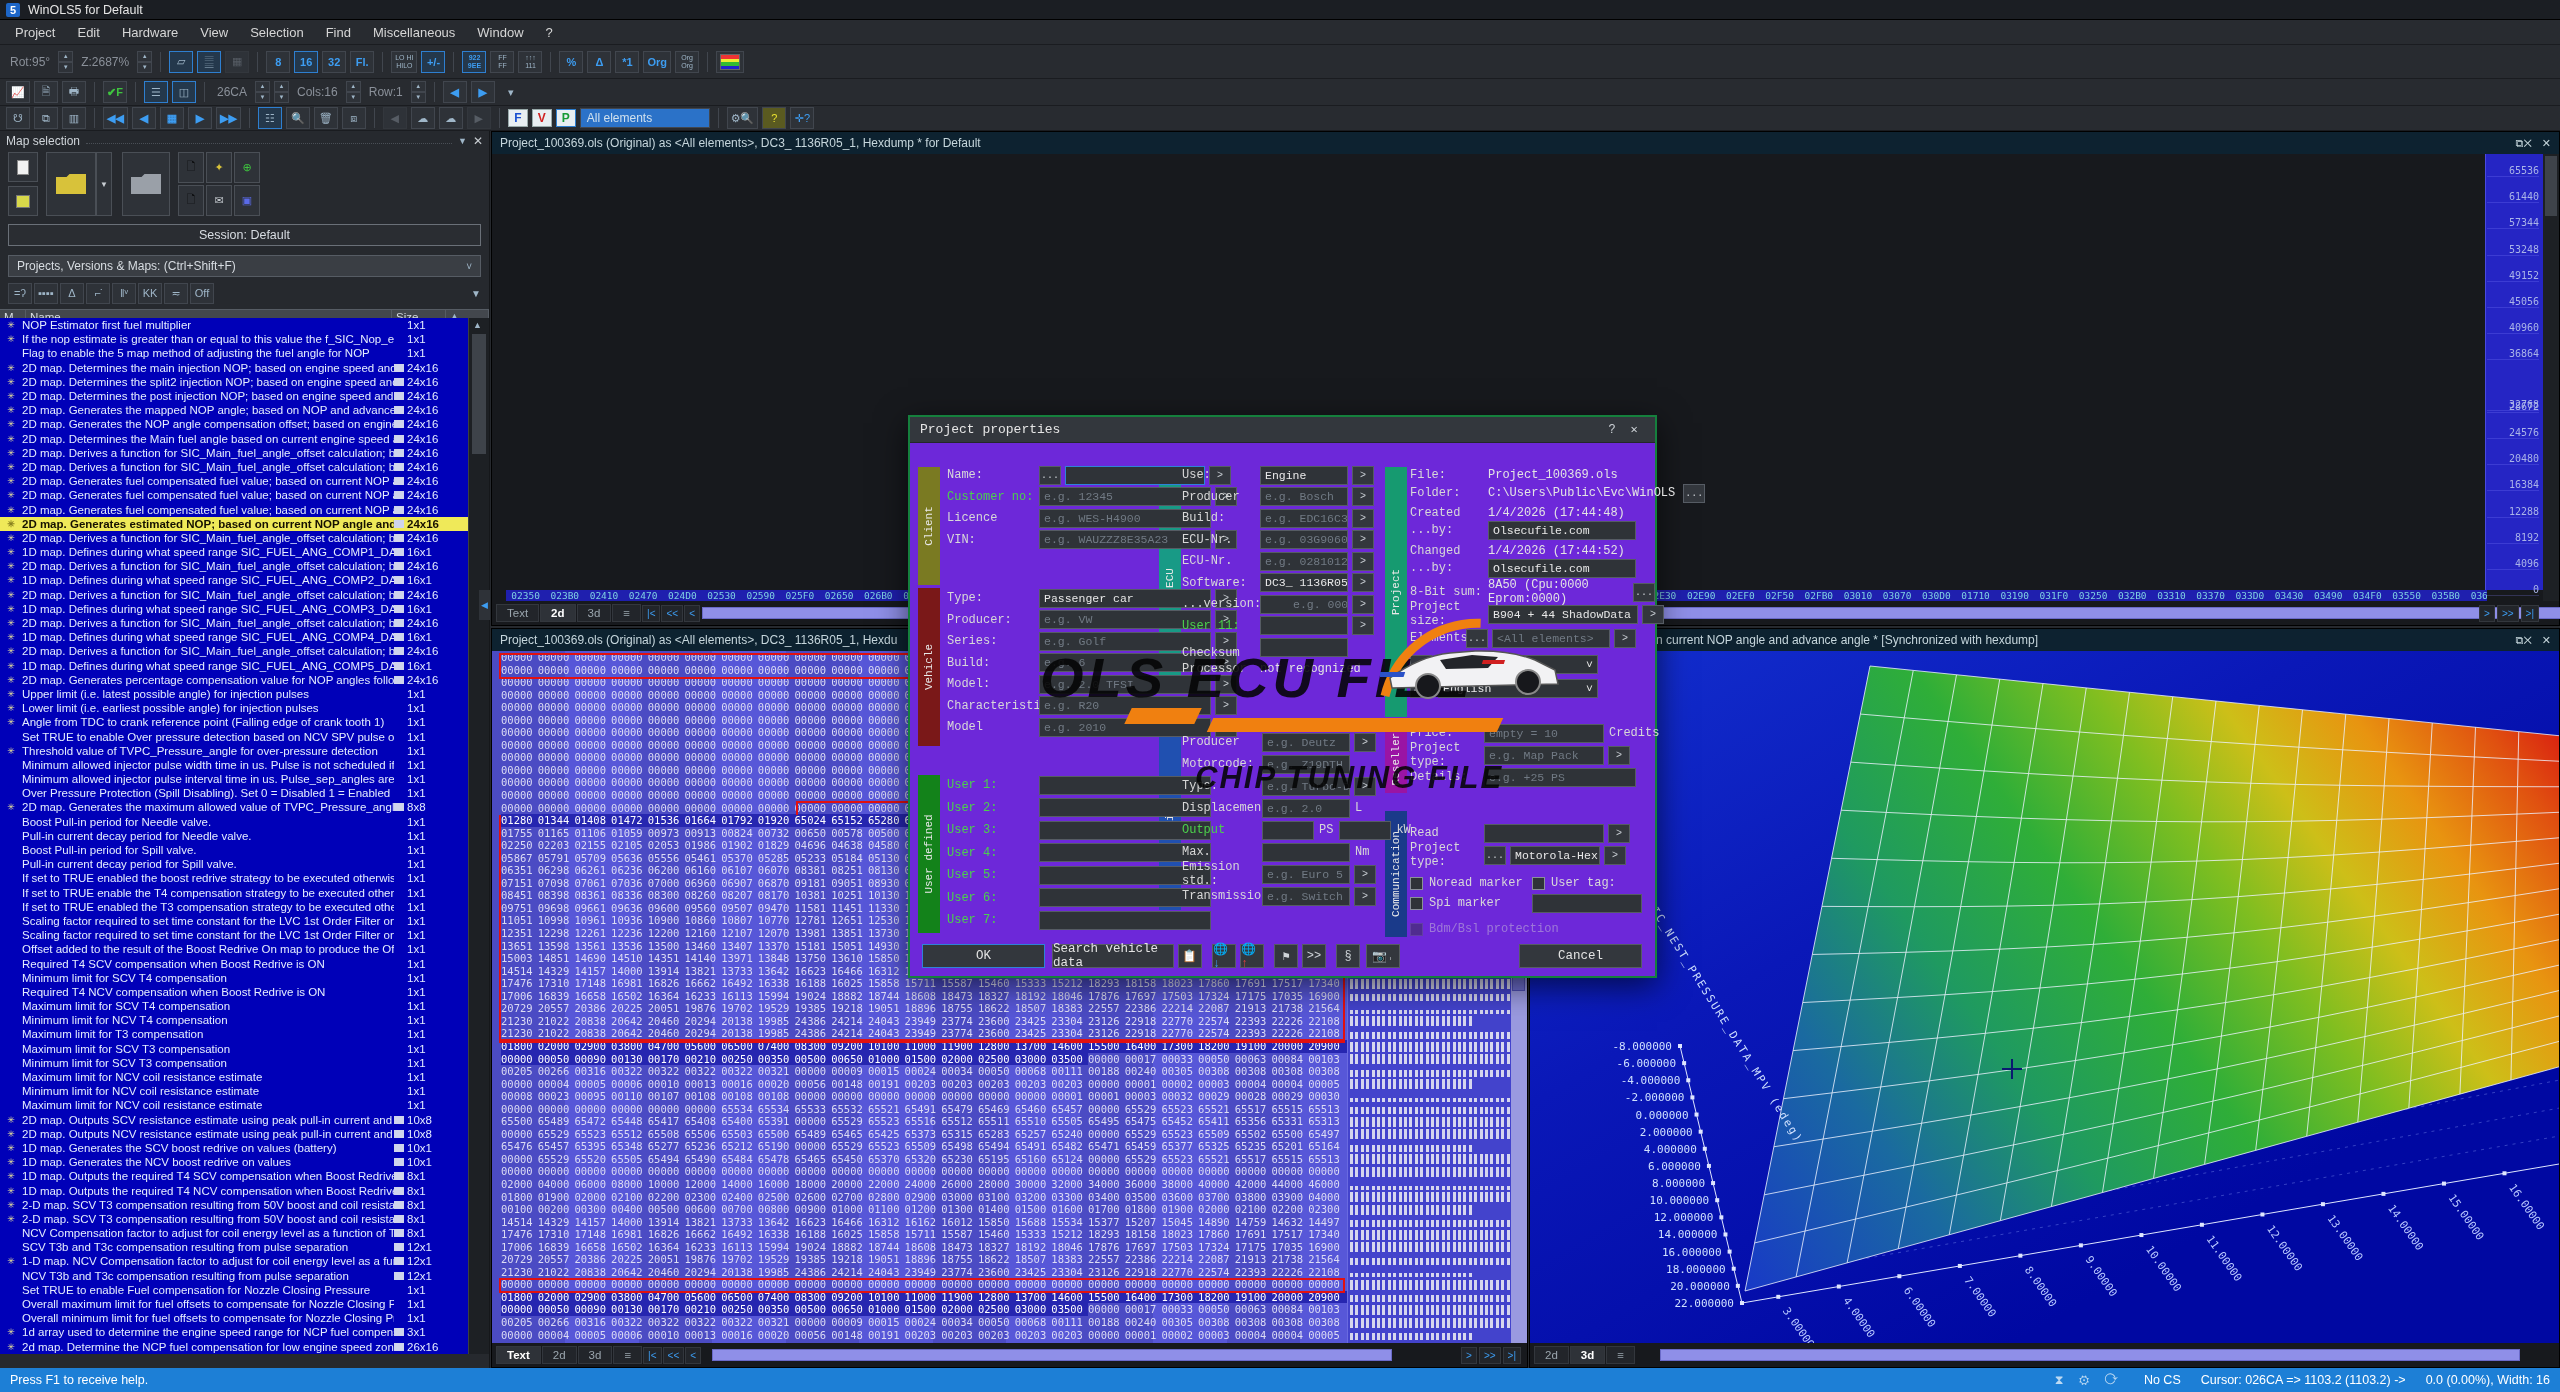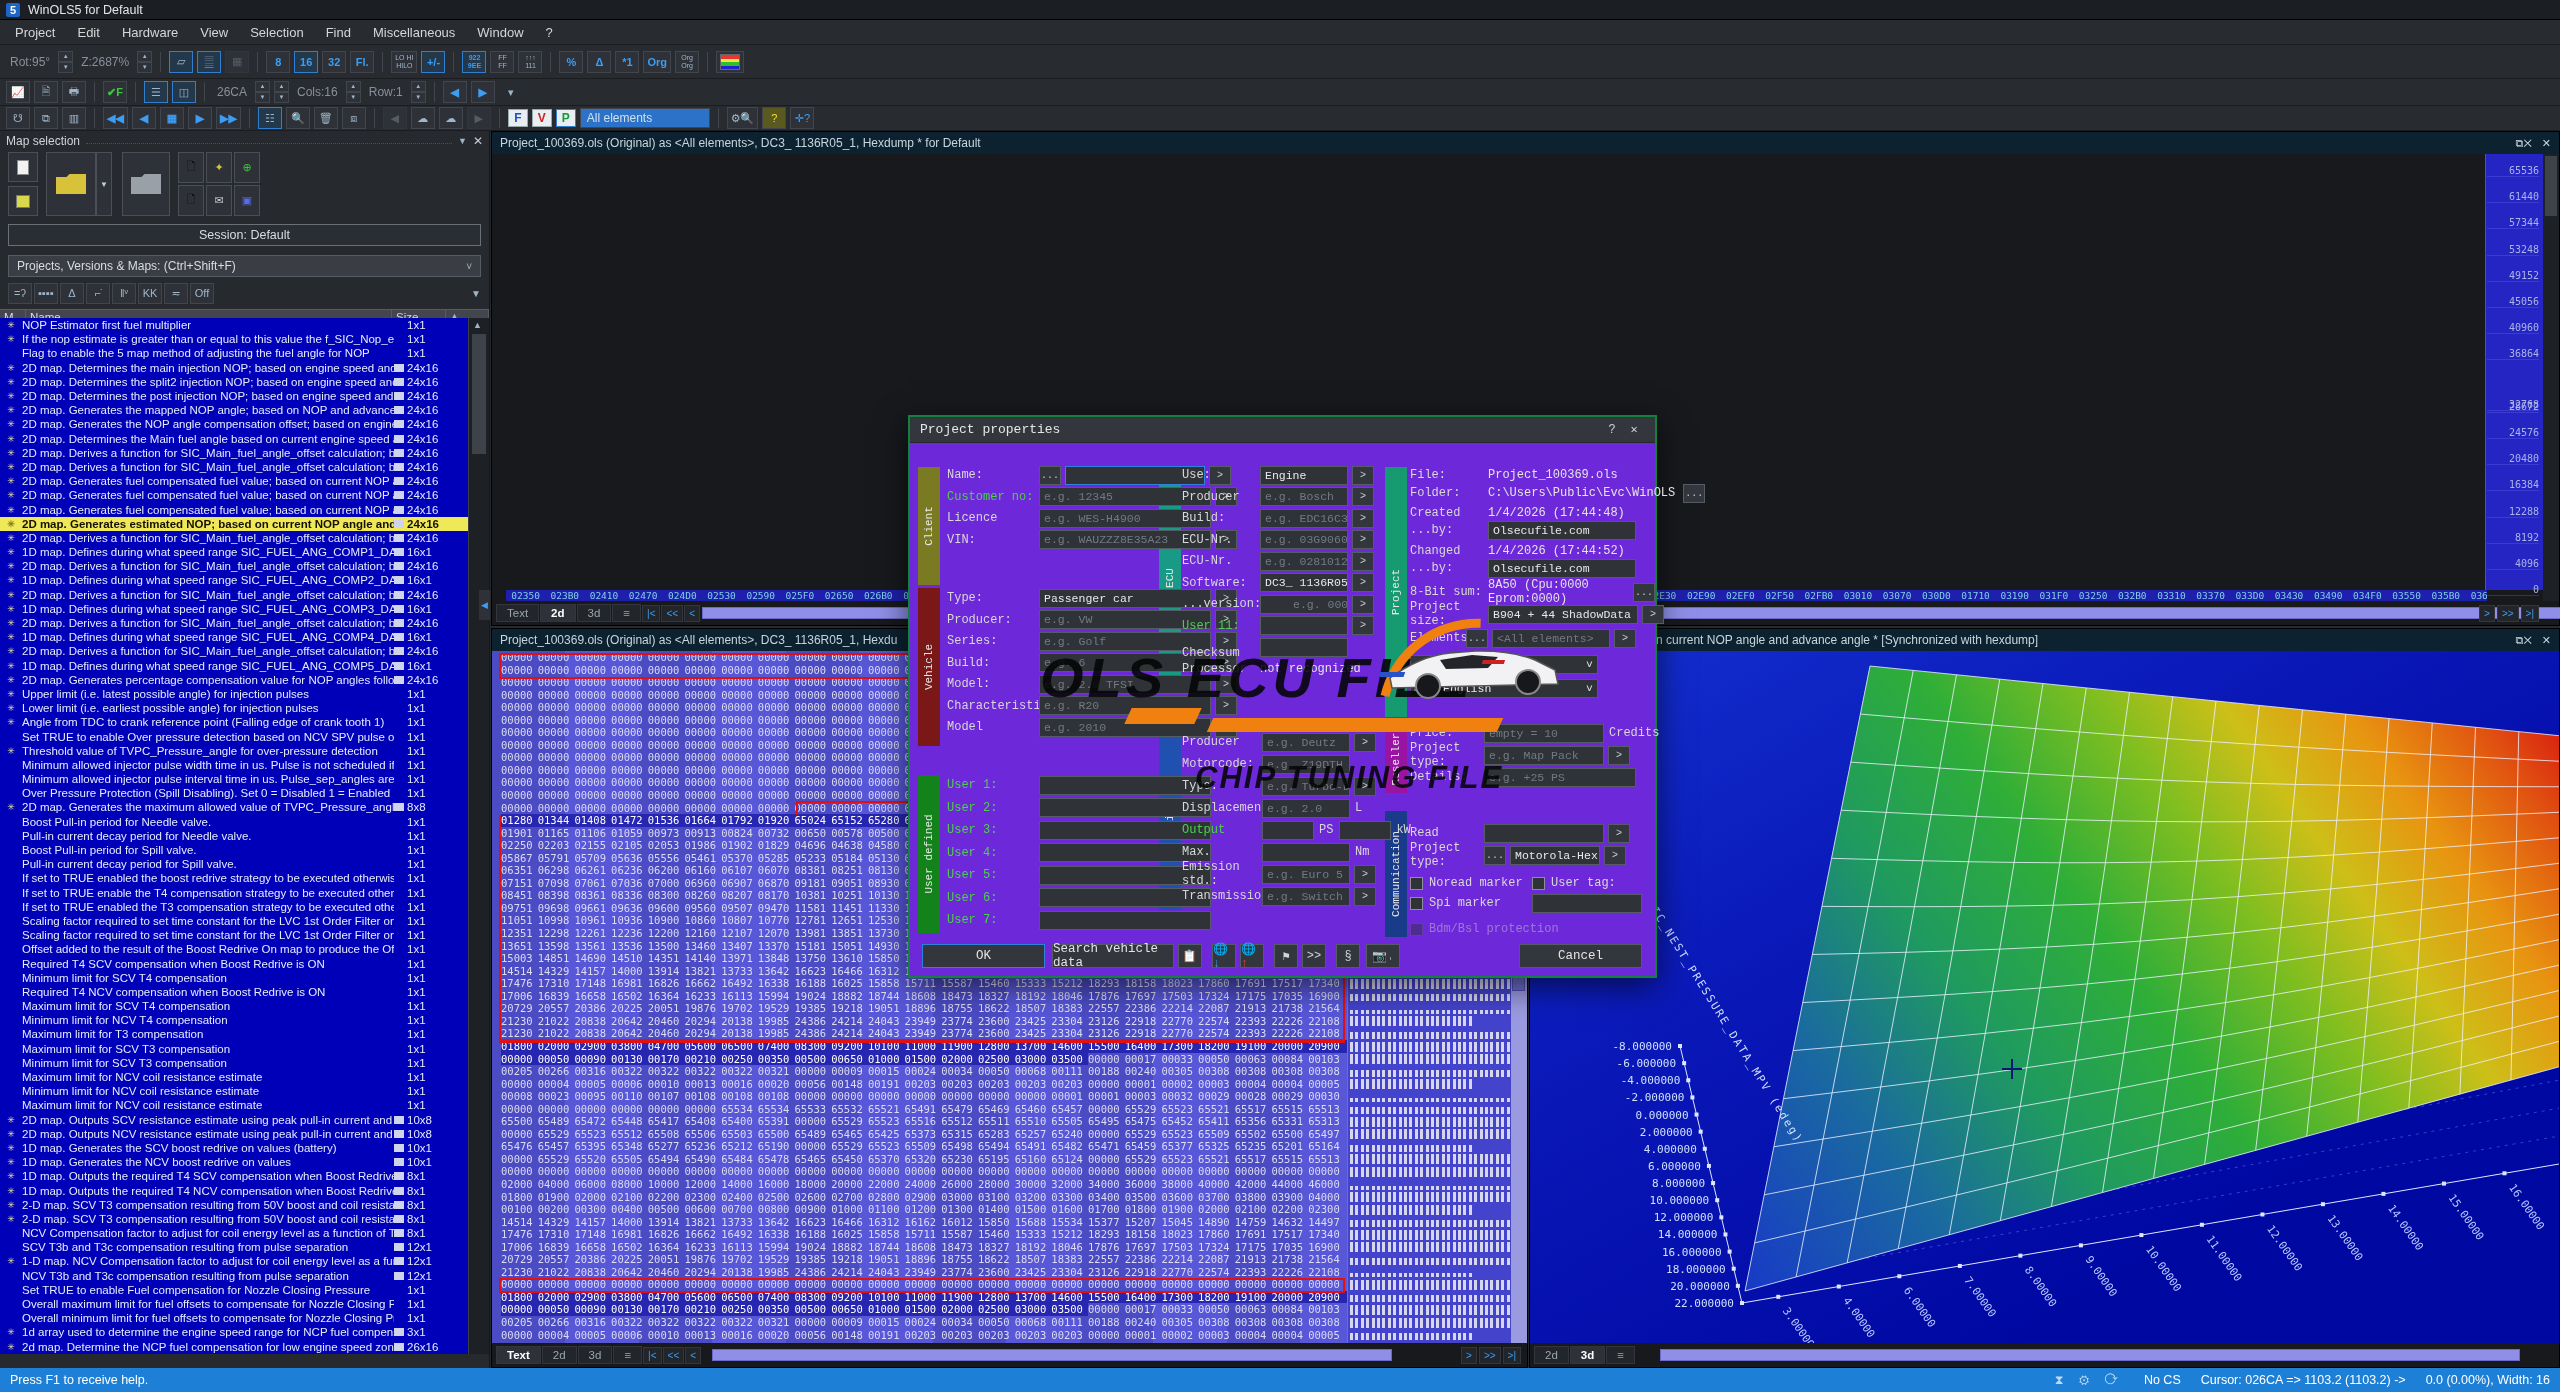--- a/index.html
+++ b/index.html
@@ -1238,21 +1238,21 @@
           <span>00256</span>
           <span>00384</span>
           <span>00512</span>
           <span>00640</span>
           <span>00768</span>
           <span>00896</span>
           <span>01024</span>
           <span>01152</span>
         </div>
         <div class="hex-row">
-          <span>01901</span>
+          <span>01755</span>
           <span>01165</span>
           <span>01106</span>
           <span>01059</span>
           <span>00973</span>
           <span>00913</span>
           <span>00824</span>
           <span>00732</span>
           <span>00650</span>
           <span>00578</span>
           <span>00500</span>

